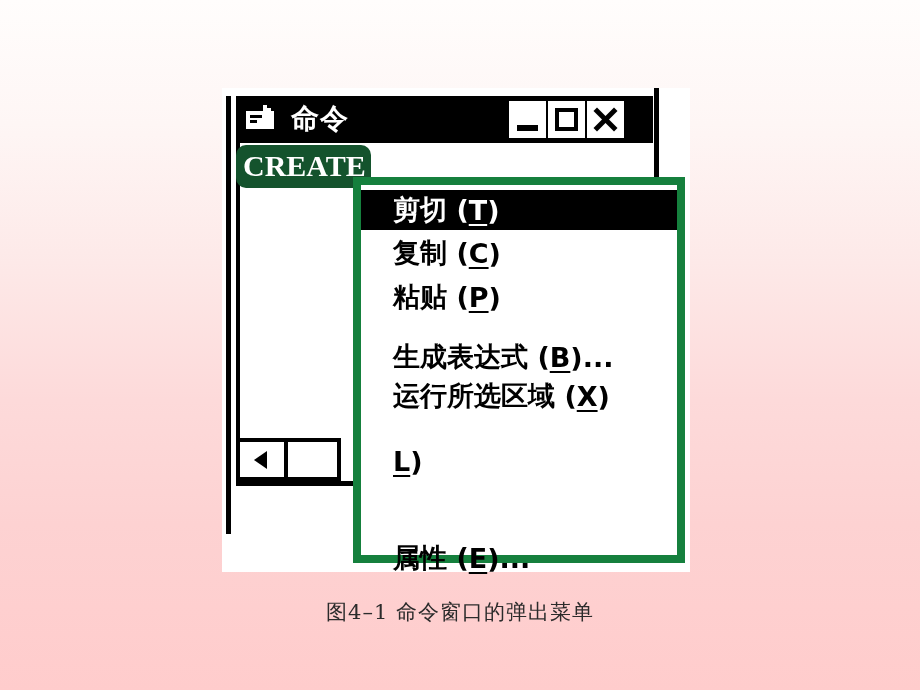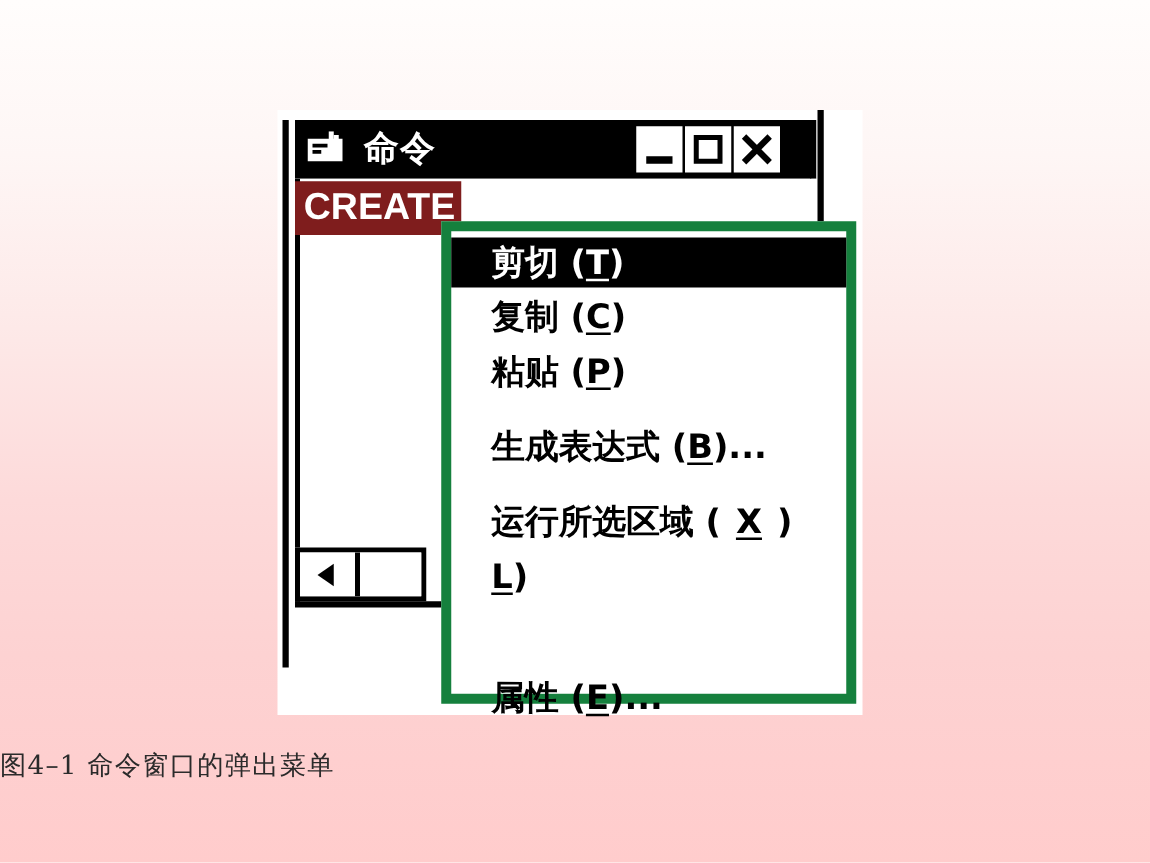--- a/index.html
+++ b/index.html
@@ -126,29 +126,30 @@
     height: 391px;
     background: #ffffff;
     box-sizing: border-box;
   }
 
   
   #selected-text {
     position: absolute;
     left: 0px;
     top: 2px;
-    background: #7f1d1d;
+    background: #14532d;
     color: #ffffff;
-    font-family: Liberation Sans, sans-serif;
+    font-family: Liberation Serif, serif;
     font-size: 30px;
     font-weight: 700;
     line-height: 37px;
     padding: 2px 5px 4px 7px;
     letter-spacing: 0px;
     white-space: nowrap;
+    border-radius: 10px;
   }
 
   
   #client-left-rule {
     position: absolute;
     left: 0px;
     top: 0px;
     width: 4px;
     height: 340px;
     background: #000000;
@@ -321,33 +322,33 @@
       <div class="menu-item" style="top: 92px;">
         <span class="mi-pre">粘贴 (</span>
         <span class="mi-key">P</span>
         <span class="mi-post">)</span>
       </div>
       <div class="menu-item" style="top: 152px; text-align: right;">
         <span class="mi-pre">生成表达式 (</span>
         <span class="mi-key">B</span>
         <span class="mi-post">)...</span>
       </div>
-      <div class="menu-item" style="top: 212px; gap: 12px;">
+      <div class="menu-item" style="top: 191px;">
         <span class="mi-pre">运行所选区域 (</span>
         <span class="mi-key">X</span>
         <span class="mi-post">)</span>
       </div>
       <div class="menu-item" style="top: 256px;">
         <span class="mi-key">L</span>
         <span class="mi-post">)</span>
       </div>
       <div class="menu-item" style="top: 317px; margin-top: 36px;">
         <span class="mi-pre">属性 (</span>
         <span class="mi-key">E</span>
         <span class="mi-post">)...</span>
       </div>
     </div>
 
-  <div id="caption" style="position:absolute; left:0; top:598px; width:920px; 
+  <div id="caption" style="position:absolute; left:0; top:598px; width:920px; text-align:center;
               font-family:'DejaVu Serif','Liberation Serif',serif; font-size:21px;
               color:#2b2b2b; letter-spacing:1px;">图4–1  命令窗口的弹出菜单</div>
 
 </div>
 
 </body></html>

